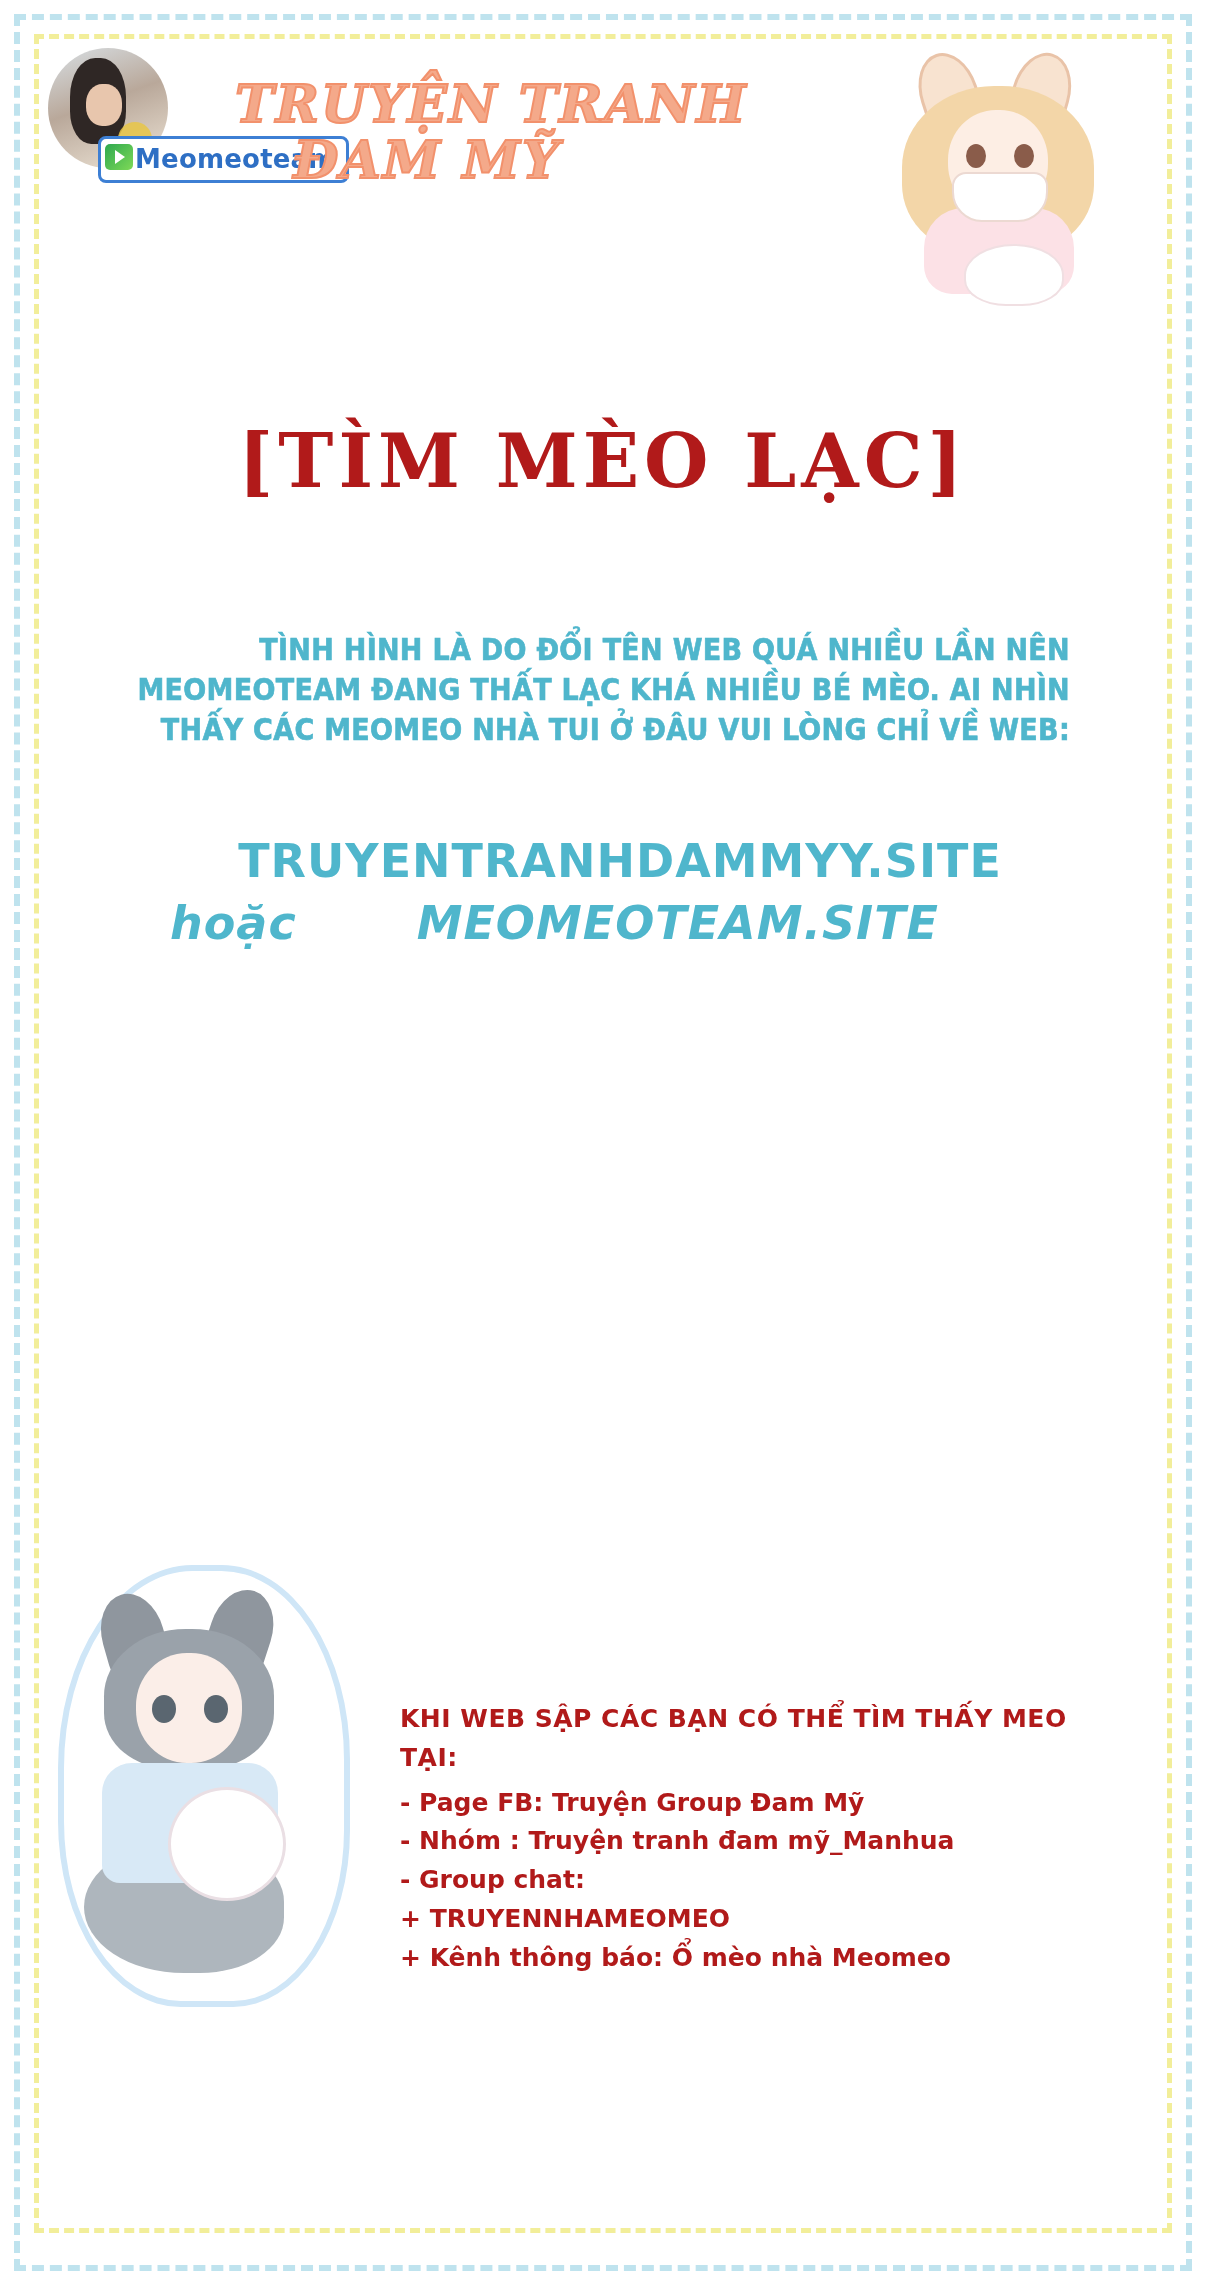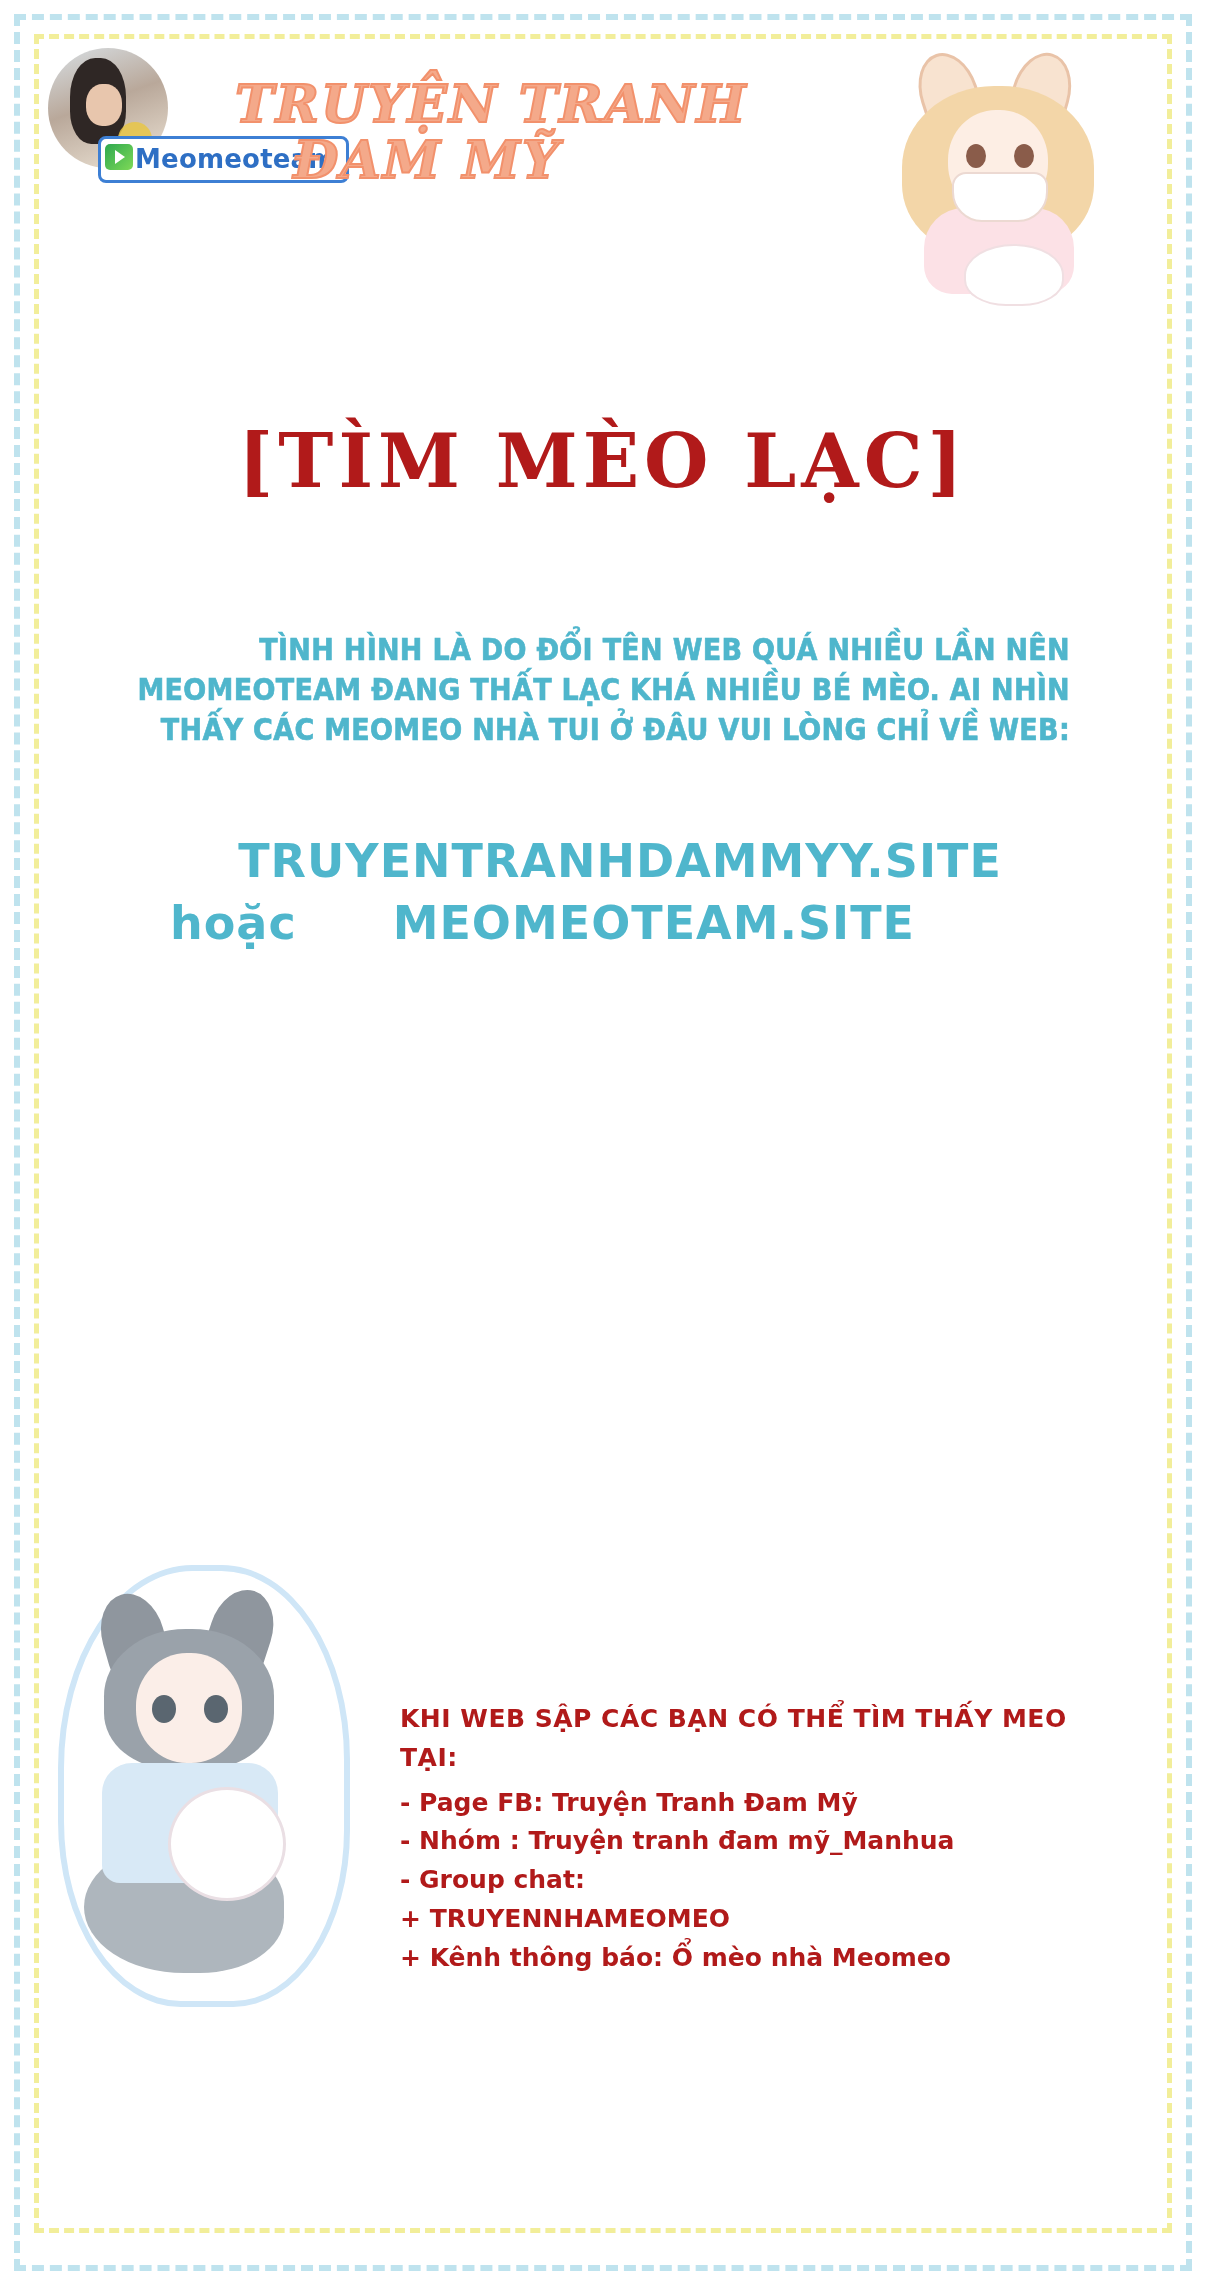--- a/index.html
+++ b/index.html
@@ -254,21 +254,21 @@
     top: 830px;
     width: 980px;
     color: #4fb6cc;
     font-family: "DejaVu Sans", sans-serif;
     font-weight: bold;
     font-size: 46px;
     line-height: 1.35;
     letter-spacing: 1px;
   }
   .site-1 { text-align: center; text-transform: uppercase; }
-  .site-2 { display: flex; gap: 96px; padding-left: 40px; }
+  .site-2 { display: flex; gap: 120px; padding-left: 40px; font-style: italic; }
   .site-2 .or { text-transform: none; }
 
   
   .wolf-art {
     position: absolute;
     left: 58px;
     top: 1555px;
     width: 280px;
     height: 460px;
   }
@@ -427,20 +427,20 @@
     <div class="hair"></div>
     <div class="shirt"></div>
     <div class="face"></div>
     <div class="eye l"></div>
     <div class="eye r"></div>
     <div class="plush"></div>
   </div>
 
   <div class="contact">
     <div class="head">KHI WEB SẬP CÁC BẠN CÓ THỂ TÌM THẤY MEO TẠI:</div>
-    <div class="item">- Page FB: Truyện Tranh Đam Mỹ</div>
+    <div class="item">- Page FB: Truyện Group Đam Mỹ</div>
     <div class="item">- Nhóm : Truyện tranh đam mỹ_Manhua</div>
     <div class="item">- Group chat:</div>
     <div class="item">+ TRUYENNHAMEOMEO</div>
     <div class="item">+ Kênh thông báo: Ổ mèo nhà Meomeo</div>
   </div>
 
 </div>
 
 </body></html>

